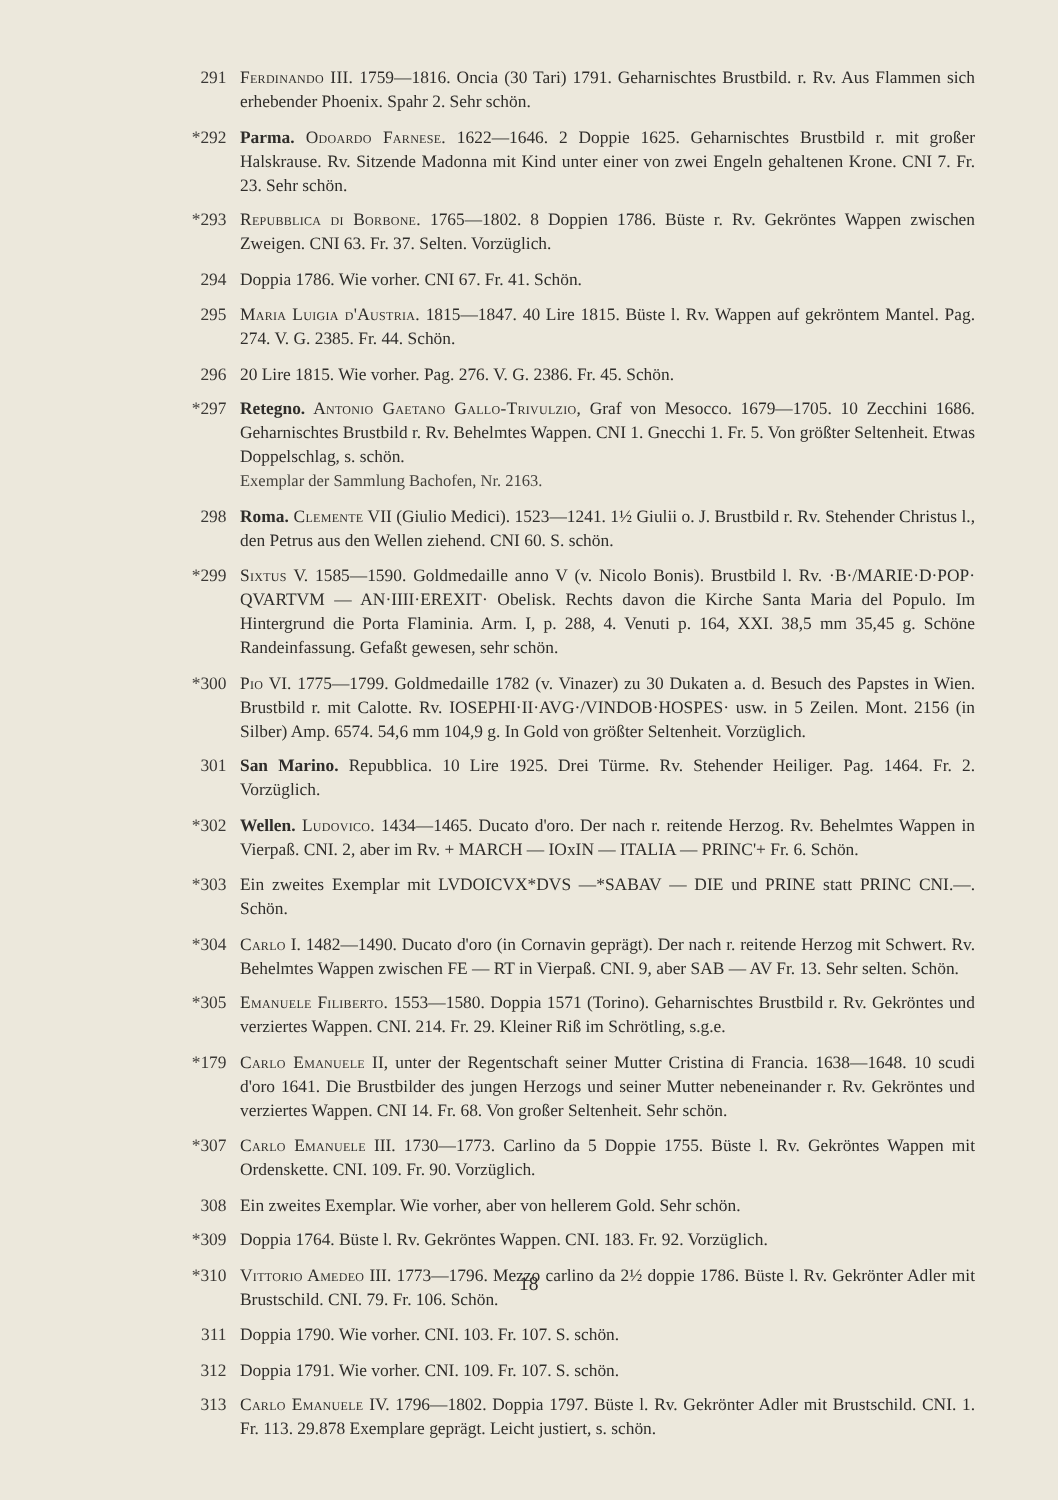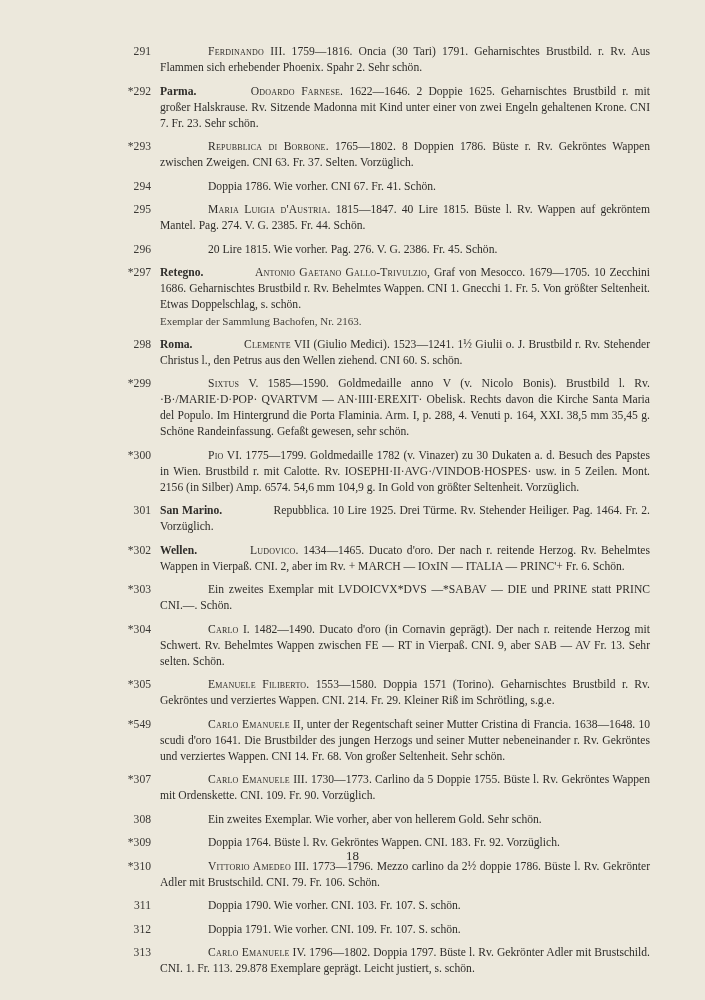--- a/index.html
+++ b/index.html
@@ -8,21 +8,21 @@
     background: #ece8dc;
     font-family: "Liberation Serif", "DejaVu Serif", serif;
     color: #2f2d2a;
   }
   .page { position: relative; width: 705px; height: 1000px; }
   .catalog { position: absolute; left: 120px; top: 44px; width: 530px; }
   .entry { display: flex; margin-bottom: 7.5px; font-size: 11.6px; line-height: 16px; }
   .num { width: 31px; flex: none; text-align: right; padding-right: 9px; color: #3a3835; }
   .text { flex: 1; text-align: justify; }
   .place { font-weight: bold; }
-  .ruler { font-variant: small-caps; letter-spacing: 0.2px; margin-left: 48px; }
+  .ruler { font-variant: small-caps; letter-spacing: 0.2px; }
   .note { display: block; font-size: 11px; color: #46433e; }
   .page-number { position: absolute; left: 0; width: 705px; top: 848px; text-align: center; font-size: 13px; color: #2f2d2a; }
 </style>
 </head>
 <body>
 
 <div class="page">
   <div class="catalog" id="catalog">
       <div class="entry">
         <span class="num">291</span>
@@ -78,21 +78,21 @@
       </div>
       <div class="entry">
         <span class="num">*304</span>
         <span class="text"><span class="place"></span><span class="ruler">Carlo</span><span> I. 1482—1490. Ducato d'oro (in Cornavin geprägt). Der nach r. reitende Herzog mit Schwert. Rv. Behelmtes Wappen zwischen FE — RT in Vierpaß. CNI. 9, aber SAB — AV Fr. 13. Sehr selten. Schön.</span></span>
       </div>
       <div class="entry">
         <span class="num">*305</span>
         <span class="text"><span class="place"></span><span class="ruler">Emanuele Filiberto.</span><span> 1553—1580. Doppia 1571 (Torino). Geharnischtes Brustbild r. Rv. Gekröntes und verziertes Wappen. CNI. 214. Fr. 29. Kleiner Riß im Schrötling, s.g.e.</span></span>
       </div>
       <div class="entry">
-        <span class="num">*549</span>
+        <span class="num">*179</span>
         <span class="text"><span class="place"></span><span class="ruler">Carlo Emanuele</span><span> II, unter der Regentschaft seiner Mutter Cristina di Francia. 1638—1648. 10 scudi d'oro 1641. Die Brustbilder des jungen Herzogs und seiner Mutter nebeneinander r. Rv. Gekröntes und verziertes Wappen. CNI 14. Fr. 68. Von großer Seltenheit. Sehr schön.</span></span>
       </div>
       <div class="entry">
         <span class="num">*307</span>
         <span class="text"><span class="place"></span><span class="ruler">Carlo Emanuele</span><span> III. 1730—1773. Carlino da 5 Doppie 1755. Büste l. Rv. Gekröntes Wappen mit Ordenskette. CNI. 109. Fr. 90. Vorzüglich.</span></span>
       </div>
       <div class="entry">
         <span class="num">308</span>
         <span class="text"><span class="place"></span><span class="ruler"></span><span>Ein zweites Exemplar. Wie vorher, aber von hellerem Gold. Sehr schön.</span></span>
       </div>

